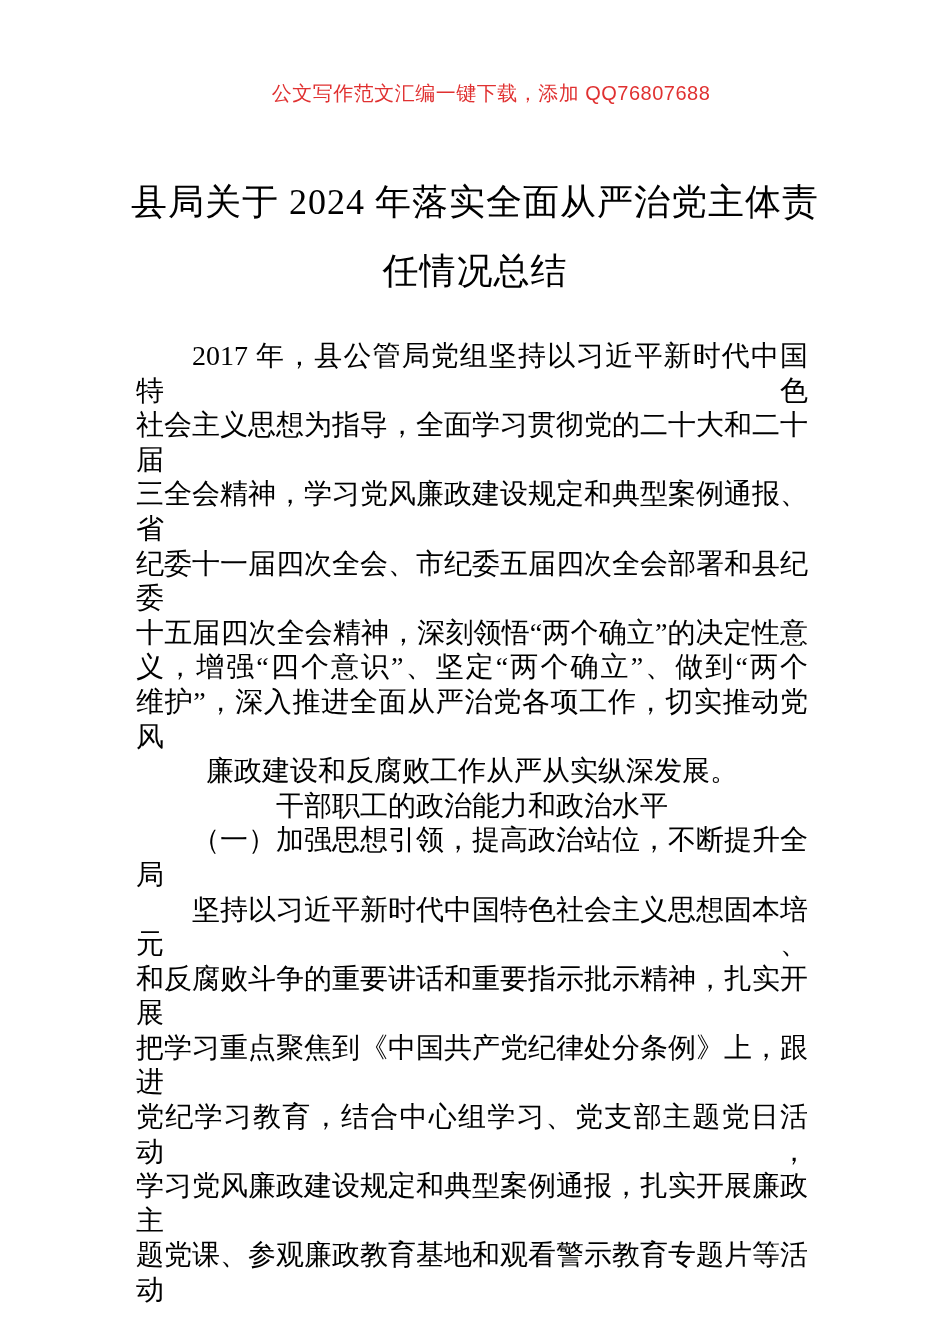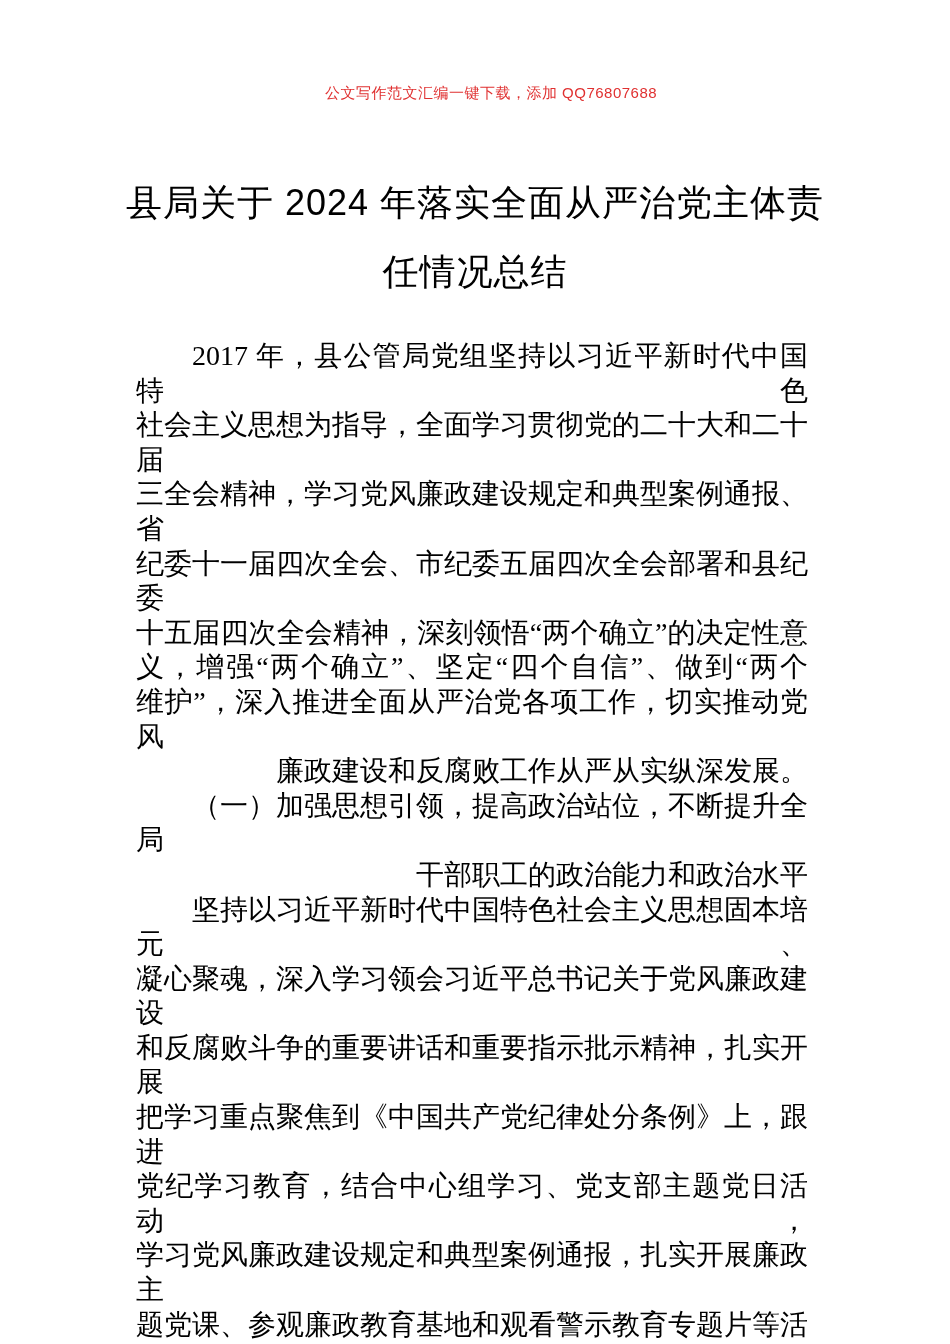--- a/index.html
+++ b/index.html
@@ -18,47 +18,47 @@
     width: 950px;
     height: 1344px;
     background: #ffffff;
   }
   
   .promo {
     margin-top: 80px;
     padding-left: 32px;           
     text-align: center;
     font-family: "Liberation Sans", "DejaVu Sans", sans-serif;
-    font-size: 15px;
+    font-size: 20px;
     line-height: 26px;
     font-weight: 400;
     letter-spacing: 0.5px;
   }
   
   .doc-title {
     margin: 62px 0 0 0;
     text-align: center;
-    font-family: Liberation Sans, sans-serif;
+    font-family: Liberation Serif, serif;
     font-size: 36px;
     line-height: 69px;
     font-weight: 400;
     color: #000000;
     letter-spacing: 1px;
   }
   
   .doc-body {
     width: 672px;
     margin: 33px 0 0 136px;
     font-family: "Liberation Serif", "DejaVu Serif", serif;
     font-size: 28px;
     line-height: 34.6px;
     color: #000000;
   }
   .line {
-    text-align: right;
+    text-align: center;
     white-space: normal;
   }
   .line.fill {
     text-align: justify;
     text-align-last: justify;
     -moz-text-align-last: justify;
   }
   .line.indent {
     text-indent: 2em;
   }
@@ -76,27 +76,26 @@
     <div>县局关于 2024 年落实全面从严治党主体责</div>
     <div>任情况总结</div>
   </h1>
 
   <div class="doc-body">
       <div class="line indent fill">2017 年，县公管局党组坚持以习近平新时代中国特色</div>
       <div class="line fill">社会主义思想为指导，全面学习贯彻党的二十大和二十届</div>
       <div class="line fill">三全会精神，学习党风廉政建设规定和典型案例通报、省</div>
       <div class="line fill">纪委十一届四次全会、市纪委五届四次全会部署和县纪委</div>
       <div class="line fill">十五届四次全会精神，深刻领悟“两个确立”的决定性意</div>
-      <div class="line fill">义，增强“两个确立”、坚定“四个自信”、做到“两个</div>
+      <div class="line fill">义，增强“四个意识”、坚定“两个确立”、做到“两个</div>
       <div class="line fill">维护”，深入推进全面从严治党各项工作，切实推动党风</div>
       <div class="line">廉政建设和反腐败工作从严从实纵深发展。</div>
+      <div class="line">干部职工的政治能力和政治水平</div>
       <div class="line indent fill">（一）加强思想引领，提高政治站位，不断提升全局</div>
-      <div class="line">干部职工的政治能力和政治水平</div>
       <div class="line indent fill">坚持以习近平新时代中国特色社会主义思想固本培元、</div>
-      <div class="line fill">凝心聚魂，深入学习领会习近平总书记关于党风廉政建设</div>
       <div class="line fill">和反腐败斗争的重要讲话和重要指示批示精神，扎实开展</div>
       <div class="line fill">把学习重点聚焦到《中国共产党纪律处分条例》上，跟进</div>
       <div class="line fill">党纪学习教育，结合中心组学习、党支部主题党日活动，</div>
       <div class="line fill">学习党风廉政建设规定和典型案例通报，扎实开展廉政主</div>
       <div class="line fill">题党课、参观廉政教育基地和观看警示教育专题片等活动</div>
     </div>
 
 </div>
 
 </body></html>

